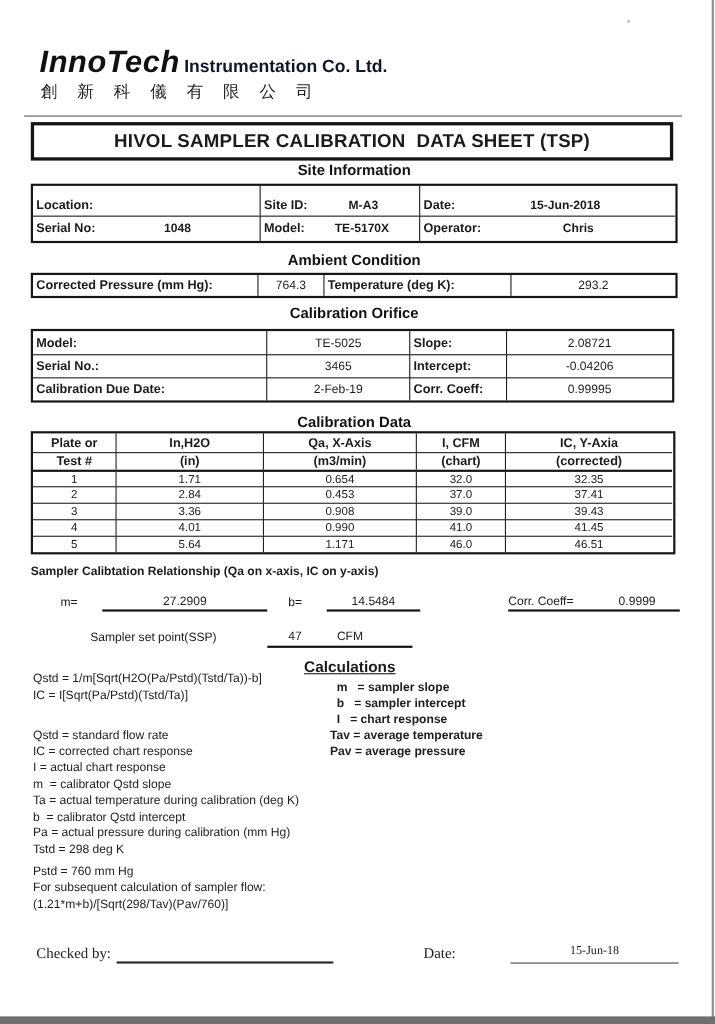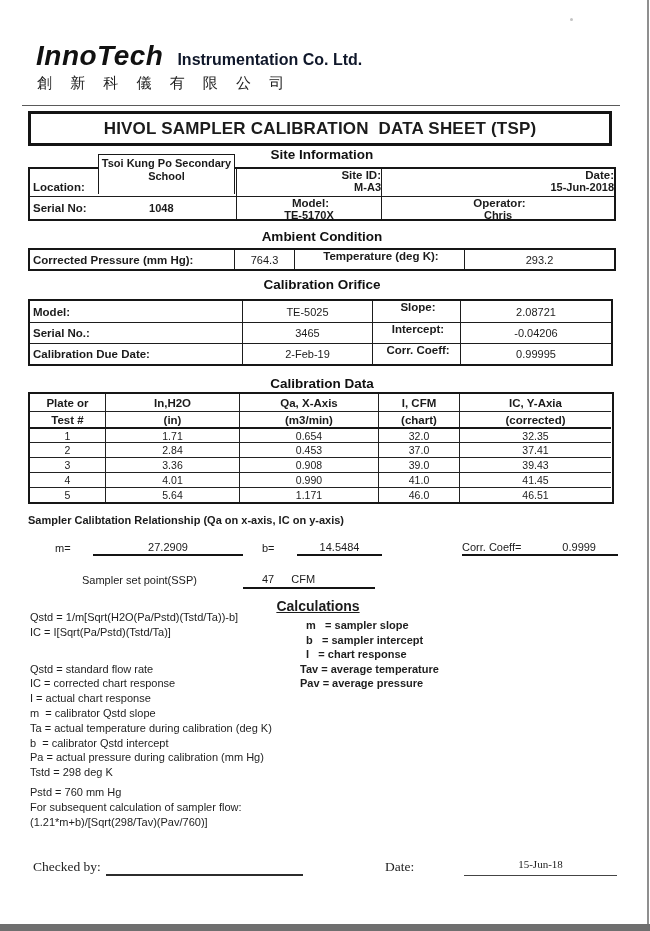--- a/index.html
+++ b/index.html
@@ -9,41 +9,41 @@
     width: 650px; height: 931px;
     margin: 0 auto;
     background: #ffffff;
     font-family: "Liberation Sans", sans-serif;
     color: #1b1b1b;
     overflow: hidden;
   }
   .abs { position: absolute; }
 
   
-  .brand-row { left: 36px; top: 40px; display: flex; align-items: baseline; gap: 14px; }
+  .brand-row { left: 36px; top: 40px; display: flex; align-items: baseline; gap: 4px; }
   .brand-name { font-size: 28px; font-weight: bold; font-style: italic; letter-spacing: 0.5px; color:#111; }
   .brand-suffix { font-size: 16px; font-weight: bold; color:#0f172a; }
   .brand-cn { left: 37px; top: 74px; font-size: 15px; letter-spacing: 7px; color:#222; }
   .top-rule { left: 22px; top: 105px; width: 598px; height: 1px; background: #5a5a5a; }
 
   .title-box {
     left: 28px; top: 111px; width: 584px; height: 35px;
     border: 3px solid #141414;
     display: flex; align-items: center; justify-content: center;
   }
   .title-text { font-size: 17px; font-weight: bold; white-space: pre; letter-spacing: 0.2px; }
 
   .sec-h { left: 28px; width: 588px; text-align: center; font-weight: bold; font-size: 13.5px; color:#111; }
 
   
   .cell { display: flex; align-items: center; overflow: hidden; }
   .lbl { font-weight: bold; font-size: 11.5px; padding-left: 3px; white-space: nowrap; }
   .val { font-size: 11px; justify-content: center; text-align: center; }
   .valb { font-weight: bold; }
-  .bl15 { border-left: 1.5px solid #1d1d1d; flex-direction: column; }
+  .bl15 { border-left: 1.5px solid #1d1d1d; }
   .bt15 { border-top: 1.5px solid #1d1d1d; }
 
   
   .site-table {
     left: 28px; top: 167px; width: 588px;
     border: 2px solid #161616;
     display: grid;
     grid-template-columns: 206px 145px 233px;
     grid-template-rows: 27px 23px;
   }
@@ -158,24 +158,20 @@
     <div class="cell bt15 bl15">
       <span class="lbl">Model:</span>
       <span class="val valb" style="flex:1">TE-5170X</span>
     </div>
     <div class="cell bt15 bl15">
       <span class="lbl">Operator:</span>
       <span class="val valb" style="flex:1">Chris</span>
     </div>
   </div>
   
-  <div class="abs loc-bump">
-    <div>Tsoi Kung Po Secondary</div>
-    <div>School</div>
-  </div>
 
   
   <div class="abs sec-h" style="top:229px">Ambient Condition</div>
   <div class="abs amb-table">
     <div class="cell">
       <span class="lbl">Corrected Pressure (mm Hg):</span>
     </div>
     <div class="cell val bl15">764.3</div>
     <div class="cell bl15">
       <span class="lbl">Temperature (deg K):</span>
@@ -272,21 +268,21 @@
   <div class="abs u-line u-center" style="left:297px; top:541px; width:85px; height:15px">
     <span>14.5484</span>
   </div>
 
   <div class="abs u-line" style="left:462px; top:541px; width:156px; height:15px; font-size:11px; justify-content:space-between; padding-right:22px">
     <span>Corr. Coeff=</span>
     <span>0.9999</span>
   </div>
 
   <span class="abs fld-lbl" style="left:82px; top:574px">Sampler set point(SSP)</span>
-  <div class="abs u-line" style="left:243px; top:573px; width:132px; height:16px; font-size:11px; padding-left:19px; gap:17px">
+  <div class="abs u-line" style="left:243px; top:573px; width:132px; height:16px; font-size:11px; padding-left:19px; gap:32px">
     <span>47</span>
     <span>CFM</span>
   </div>
 
   
   <div class="abs calc-h">Calculations</div>
 
   <div class="abs calc-left">
     <div class="calc-line">Qstd = 1/m[Sqrt(H2O(Pa/Pstd)(Tstd/Ta))-b]</div>
     <div class="calc-line">IC = I[Sqrt(Pa/Pstd)(Tstd/Ta)]</div>

